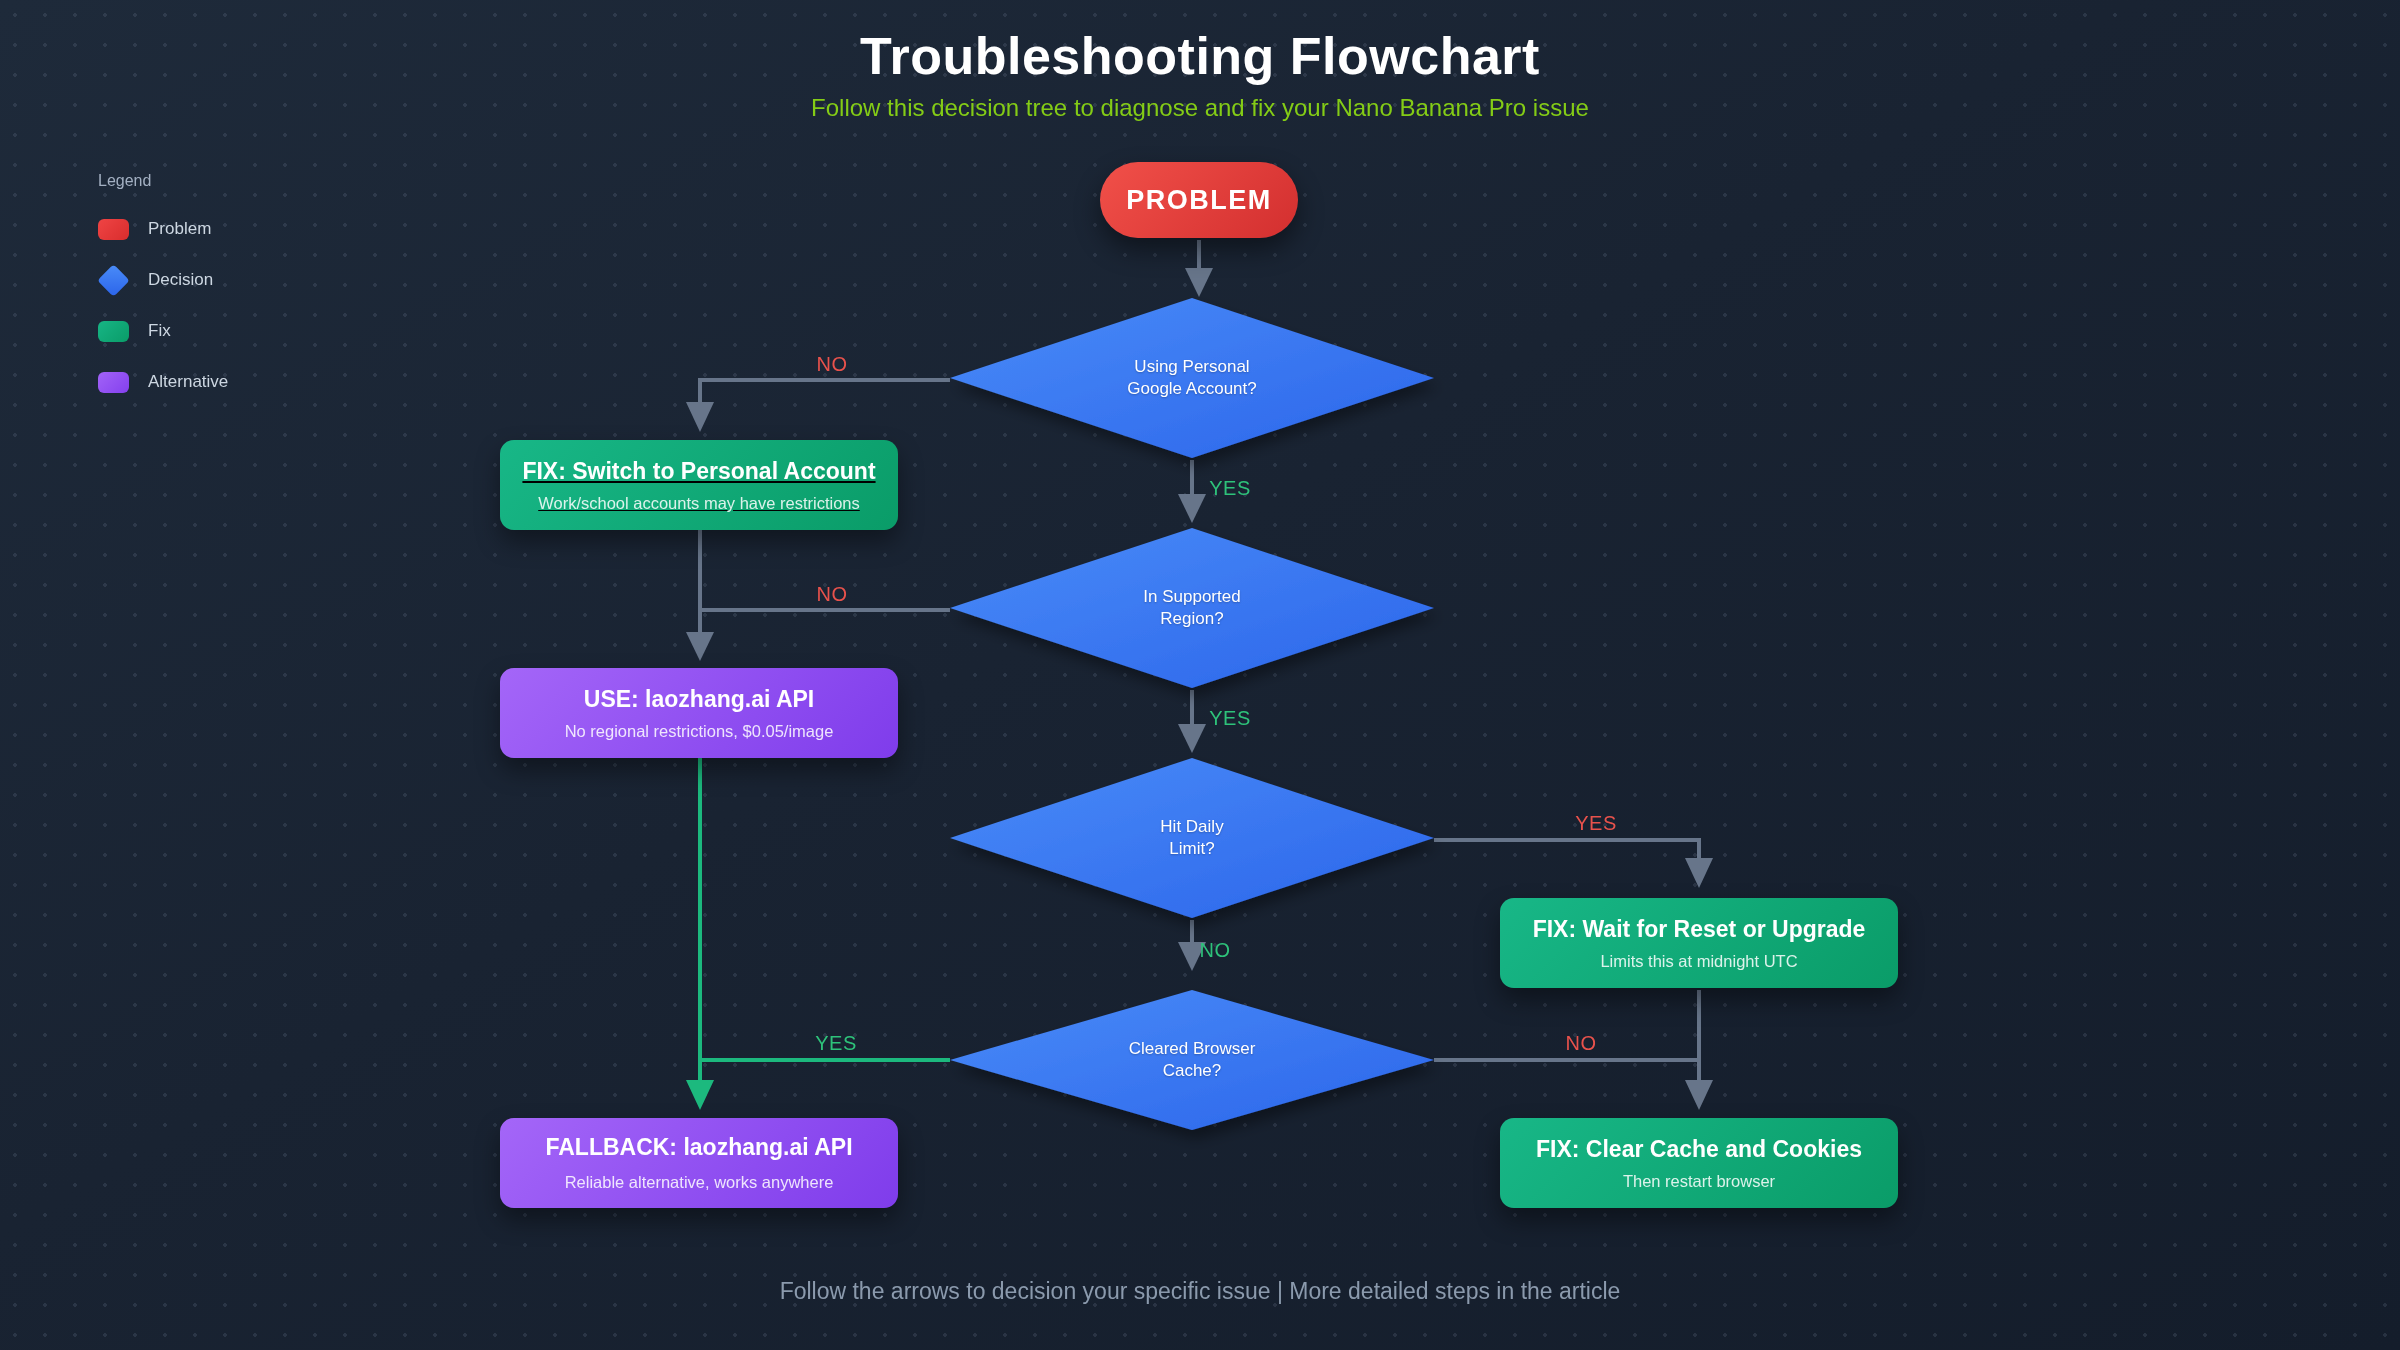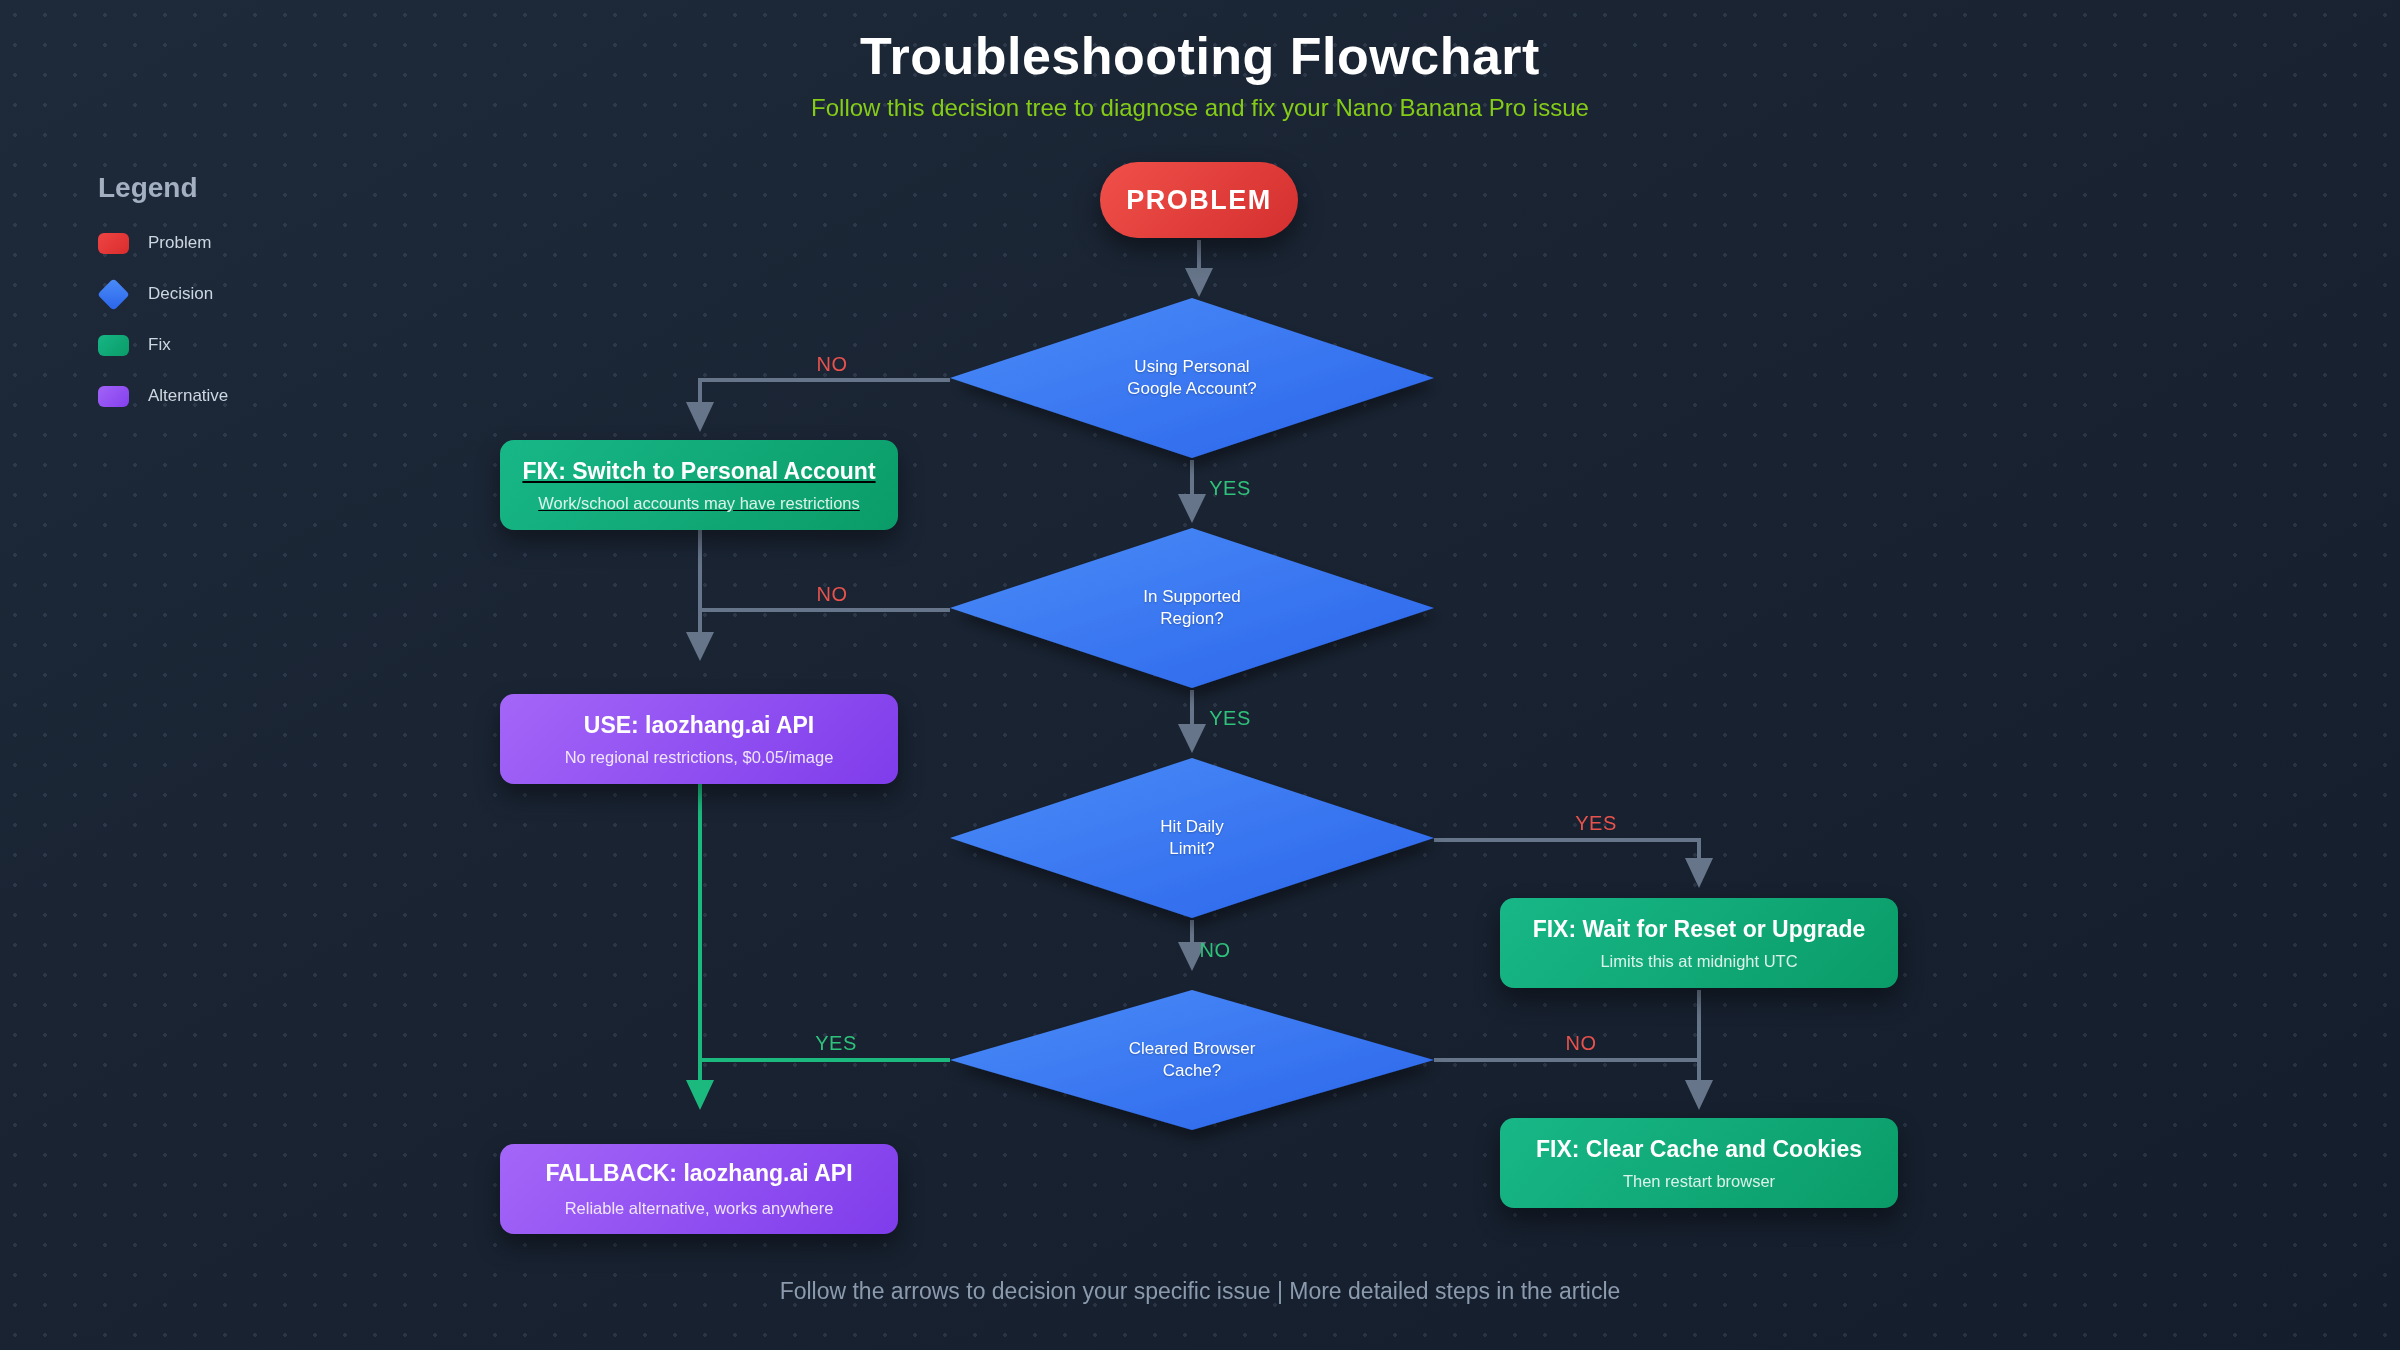--- a/index.html
+++ b/index.html
@@ -22,21 +22,21 @@
     position:absolute; left:0; top:94px; width:2400px;
     text-align:center; color:#84cc16; font-size:24px; font-weight:400;
   }
   .page-footer {
     position:absolute; left:0; top:1278px; width:2400px;
     text-align:center; color:#8b9aad; font-size:23px;
   }
 
   
   .legend { position:absolute; left:98px; top:172px; }
-  .legend-heading { color:#a3b0c2; font-size:28px; font-weight:700; margin-bottom:24px; }
+  .legend-heading { color:#a3b0c2; font-size:16px; font-weight:400; margin-bottom:24px; }
   .legend-row { display:flex; align-items:center; margin-bottom:21px; height:30px; }
   .legend-swatch { width:31px; height:21px; border-radius:6px; margin-right:19px; flex:0 0 auto; }
   .swatch-problem { background:linear-gradient(135deg,#ef4444,#d92d2d); }
   .swatch-fix { background:linear-gradient(135deg,#17b585,#0a9c68); }
   .swatch-alt { background:linear-gradient(135deg,#a263f7,#8440ee); }
   .legend-diamond {
     width:23px; height:23px; margin:0 23px 0 4px; border-radius:4px;
     background:linear-gradient(135deg,#4a8cf8,#2b64ea); transform:rotate(45deg); flex:0 0 auto;
   }
   .legend-label { color:#cdd7e2; font-size:17px; }
@@ -58,21 +58,21 @@
     white-space:pre-line; text-shadow:0 1px 2px rgba(0,0,0,0.25);
   }
   .node-box {
     position:absolute; width:398px; height:90px; border-radius:14px;
     display:flex; flex-direction:column; align-items:center; justify-content:center;
     gap:9px; text-align:center; box-shadow:0 12px 24px rgba(0,0,0,0.4);
   }
   .node-box .box-title { color:#fff; font-size:23px; font-weight:700; }
   .node-box .box-sub { color:rgba(255,255,255,0.85); font-size:16.5px; }
   .green-box { background:linear-gradient(135deg,#18b787 0%,#0a9c68 100%); }
-  .purple-box { background:linear-gradient(135deg,#a466f8 0%,#7f3ceb 100%);margin-top:26px; }
+  .purple-box { background:linear-gradient(135deg,#a466f8 0%,#7f3ceb 100%); }
 
   .edge-label {
     position:absolute; transform:translate(-50%,-50%);
     font-size:20px; letter-spacing:0.5px; font-weight:400;
   }
   .lbl-red { color:#e8524c; }
   .lbl-green { color:#2ec27a; }
 </style>
 </head>
 <body>

